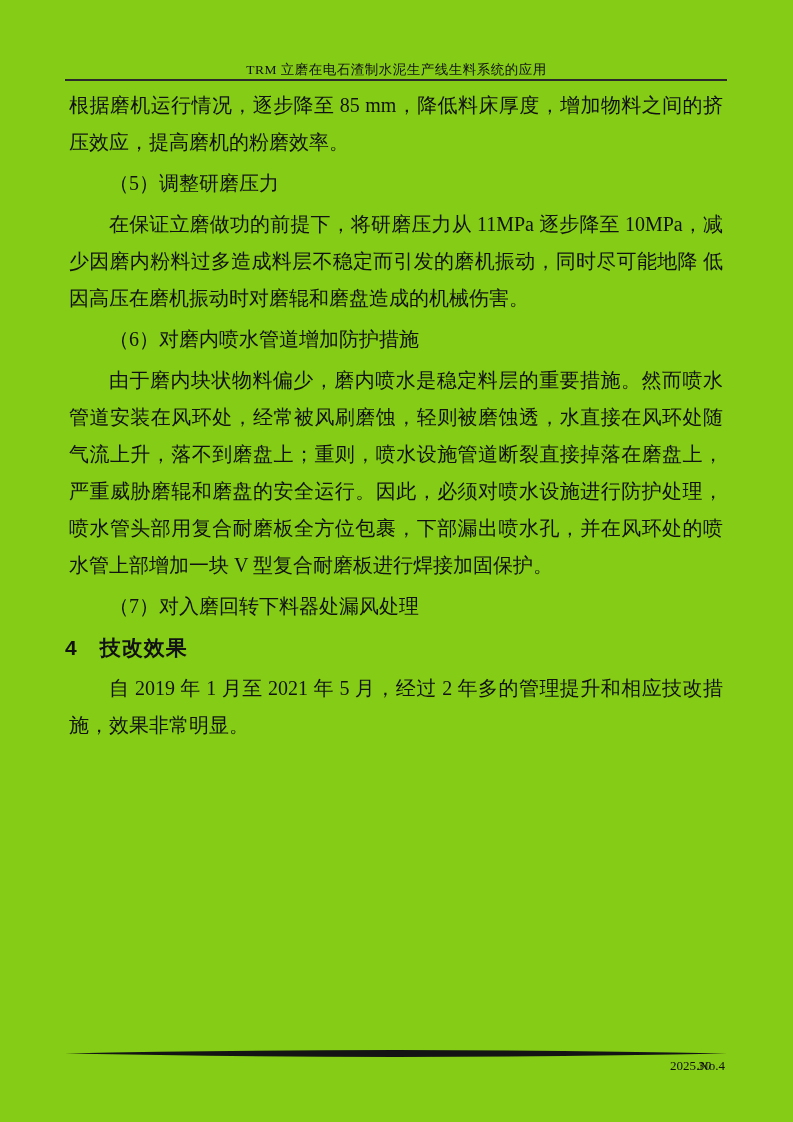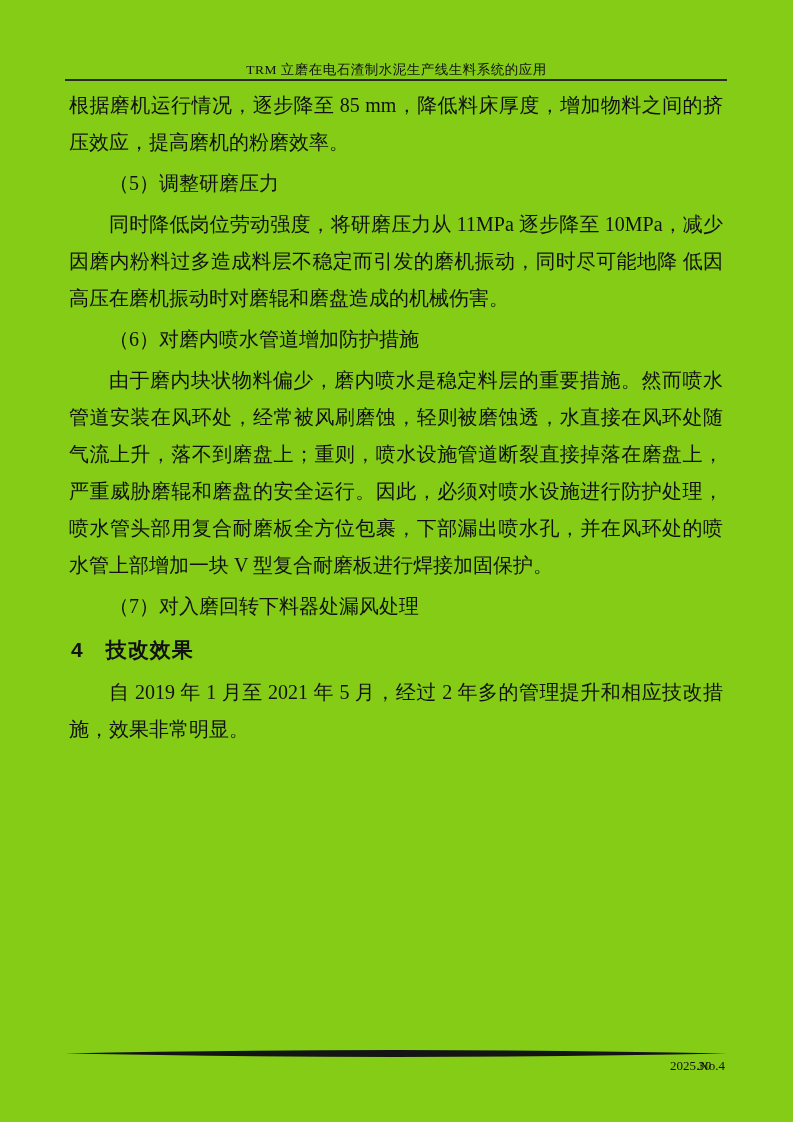--- a/index.html
+++ b/index.html
@@ -47,21 +47,21 @@
   }
   .content p {
     margin: 4px;
     text-align: justify;
     text-align-last: left;
   }
   .content p.indent {
     text-indent: 2em;
   }
   .section-heading {
-    margin: 6px;
+    margin: 0;
     font-size: 21px;
     line-height: 37px;
     font-weight: bold;
     font-family: "Liberation Sans", "DejaVu Sans", sans-serif;
     letter-spacing: 1px;
     text-align: left;
   }
   .footer-bar {
     position: absolute;
     top: 1049px;
@@ -96,21 +96,21 @@
 
 <div class="page">
 
   <div class="running-title">TRM 立磨在电石渣制水泥生产线生料系统的应用</div>
 
   <div class="header-rule"></div>
 
   <div class="content">
     <p class="plain">根据磨机运行情况，逐步降至 85 mm，降低料床厚度，增加物料之间的挤压效应，提高磨机的粉磨效率。</p>
     <p class="indent">（5）调整研磨压力</p>
-    <p class="indent">同时降低岗位劳动强度，将研磨压力从 11MPa 逐步降至 10MPa，减少因磨内粉料过多造成料层不稳定而引发的磨机振动，同时尽可能地降 低因高压在磨机振动时对磨辊和磨盘造成的机械伤害。</p>
+    <p class="indent">在保证立磨做功的前提下，将研磨压力从 11MPa 逐步降至 10MPa，减少因磨内粉料过多造成料层不稳定而引发的磨机振动，同时尽可能地降 低因高压在磨机振动时对磨辊和磨盘造成的机械伤害。</p>
     <p class="indent">（6）对磨内喷水管道增加防护措施</p>
     <p class="indent">由于磨内块状物料偏少，磨内喷水是稳定料层的重要措施。然而喷水管道安装在风环处，经常被风刷磨蚀，轻则被磨蚀透，水直接在风环处随气流上升，落不到磨盘上；重则，喷水设施管道断裂直接掉落在磨盘上，严重威胁磨辊和磨盘的安全运行。因此，必须对喷水设施进行防护处理，喷水管头部用复合耐磨板全方位包裹，下部漏出喷水孔，并在风环处的喷水管上部增加一块 V 型复合耐磨板进行焊接加固保护。</p>
     <p class="indent">（7）对入磨回转下料器处漏风处理</p>
     <h2 class="section-heading">4　技改效果</h2>
     <p class="indent">自 2019 年 1 月至 2021 年 5 月，经过 2 年多的管理提升和相应技改措施，效果非常明显。</p>
   </div>
 
   <svg class="footer-bar" viewBox="0 0 662 9" preserveAspectRatio="none" aria-hidden="true">
     <path d="M0,4.5 Q 160,1.3 331,1.1 Q 500,1.3 662,4.5 Q 500,7.7 331,7.9 Q 160,7.7 0,4.5 Z" fill="#141414"></path>
   </svg>

